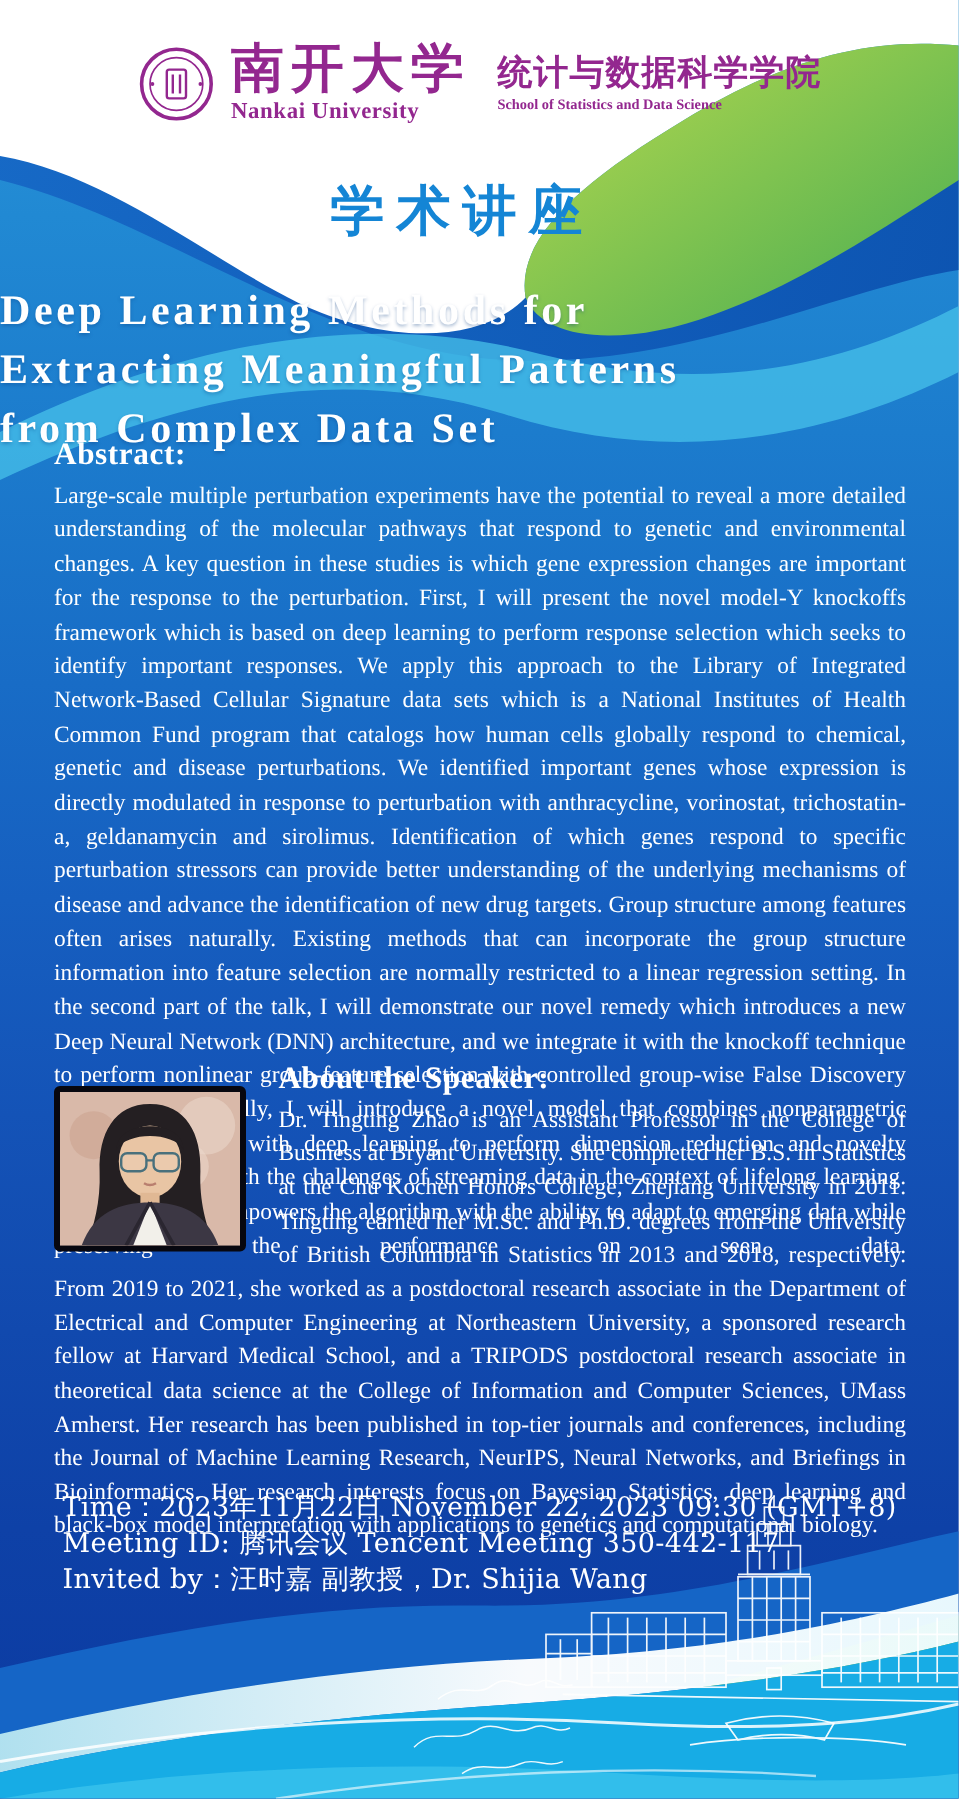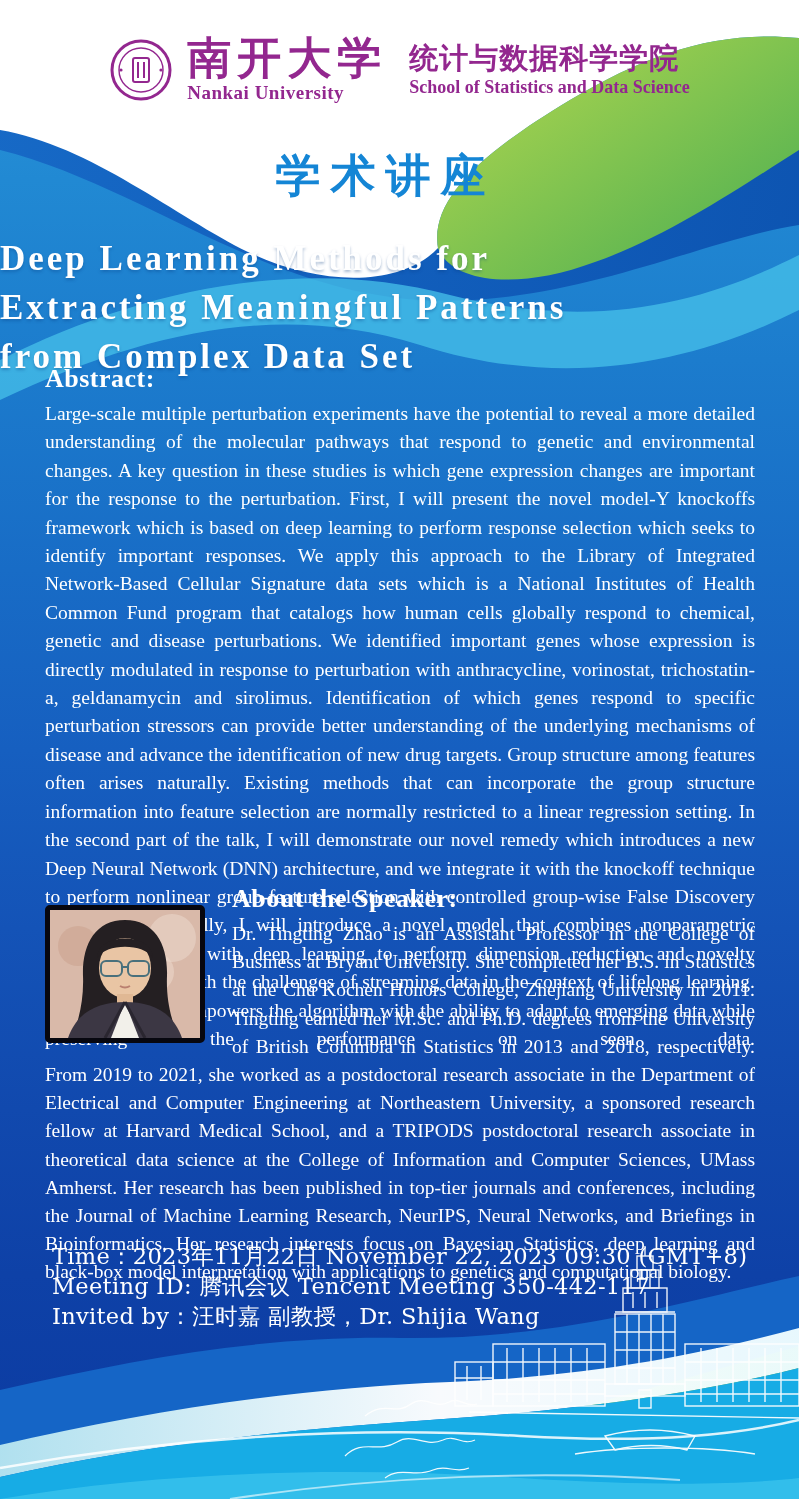--- a/index.html
+++ b/index.html
@@ -9,21 +9,21 @@
     font-family:"Liberation Serif", serif;
   }
   svg{display:block;}
   .abs{position:absolute;}
 
   
   .logo-row{top:36px;left:0;width:799px;display:flex;justify-content:center;align-items:center;gap:14px;z-index:5;color:#93278F;}
   .calli{font-size:44px;font-weight:bold;line-height:1.0;font-family:"DejaVu Serif",serif;letter-spacing:6px;}
   .univ-en{font-size:19px;font-weight:bold;letter-spacing:.5px;margin-top:2px;font-family:"Liberation Serif",serif;}
   .school-cn{font-size:29px;font-weight:bold;letter-spacing:1px;line-height:1.15;}
-  .school-en{font-size:18px;font-weight:bold;margin-top:1px;}
+  .school-en{font-size:12px;font-weight:bold;margin-top:1px;}
   .lockup-col{display:flex;flex-direction:column;}
   .school-col{display:flex;flex-direction:column;align-items:flex-start;margin-left:8px;font-family:Liberation Serif, serif;}
 
   
   .banner{top:146px;left:0;width:771px;text-align:center;z-index:5;}
   .banner span{font-size:45px;font-weight:bold;color:#1485d5;letter-spacing:10px;font-family:"DejaVu Sans",sans-serif;}
 
   
   .main-title{top:234px;left:0;width:799px;text-align:left;z-index:5;color:#fff;
     font-weight:bold;font-size:35px;line-height:49px;letter-spacing:3px;

